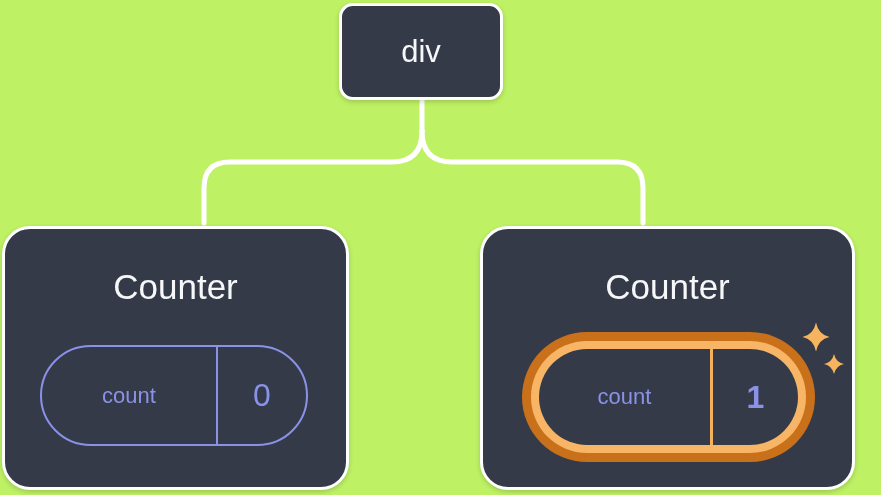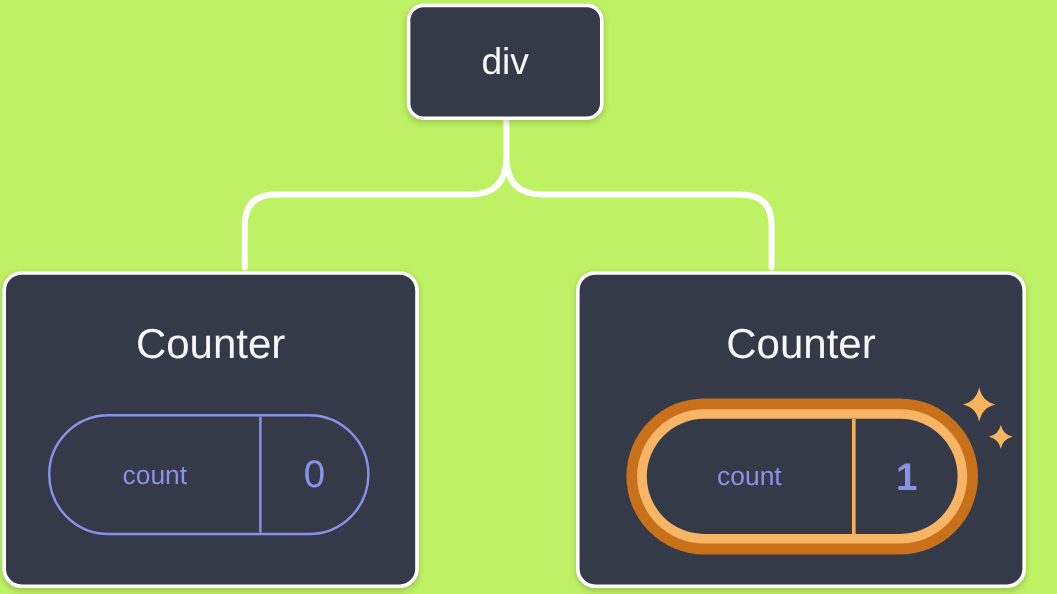--- a/index.html
+++ b/index.html
@@ -29,21 +29,21 @@
 
   
   .connectors { position: absolute; left: 0; top: 0; pointer-events: none; }
 
   
   .counter-node {
     position: absolute;
     top: 226px; height: 264px;
     background: #353A49;
     border: 3.5px solid #FFFFFF;
-    border-radius: 16px;
+    border-radius: 28px;
     box-sizing: border-box;
     box-shadow: 0 2px 5px rgba(0,0,0,.18);
   }
   .counter-node.left  { left: 2px;   width: 347px; }
   .counter-node.right { left: 480px; width: 375px; }
 
   .counter-title {
     position: absolute;
     top: 38px; left: 0; right: 0;
     text-align: center;

